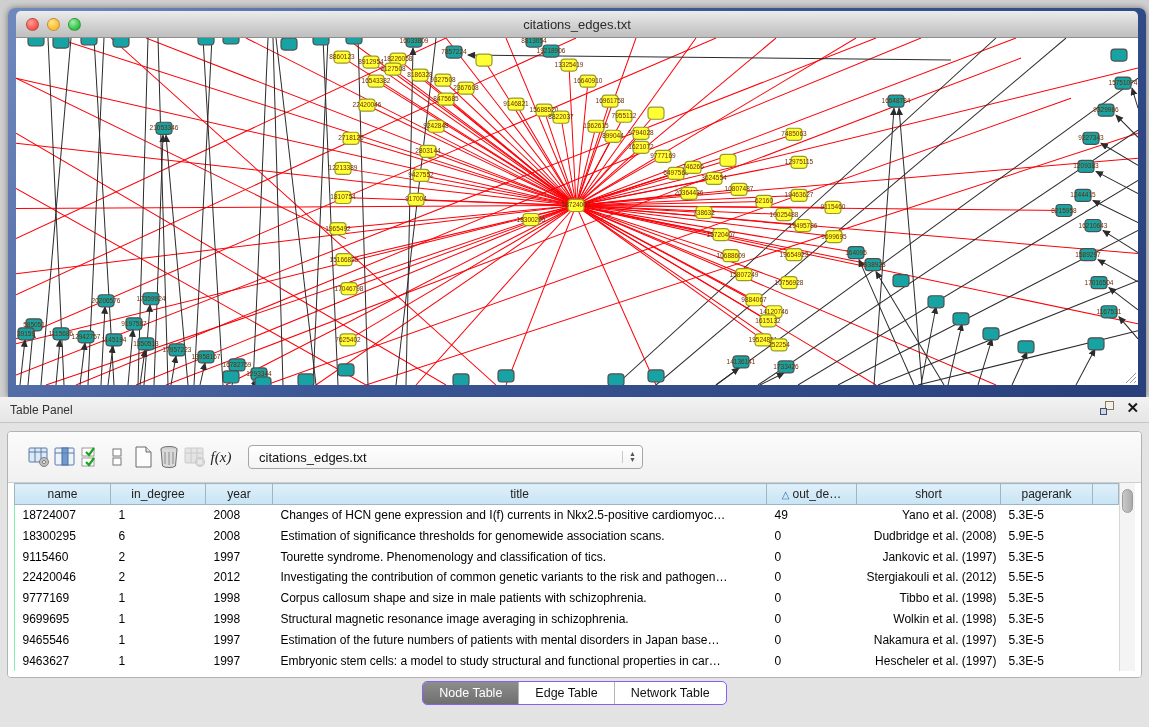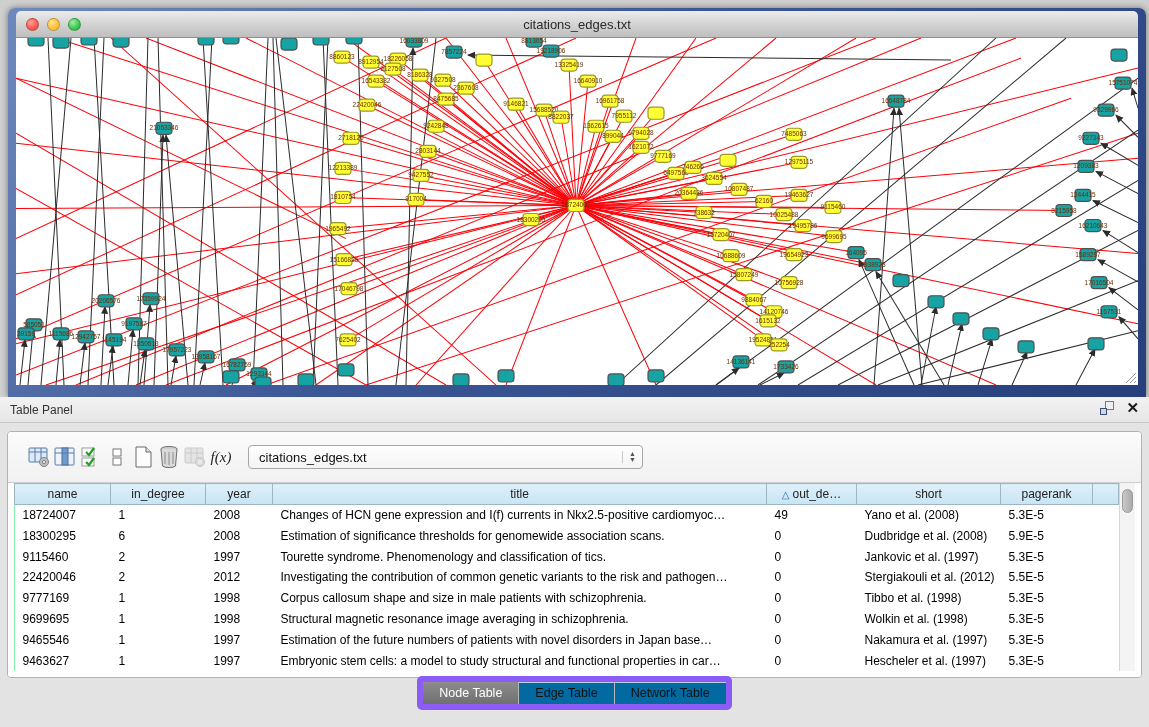--- a/index.html
+++ b/index.html
@@ -52,30 +52,30 @@
   .combo .stepper { display:flex; flex-direction:column; align-items:center; font-size:7px;
                     color:#555; line-height:6px; border-left:1px solid #c9c9c9; padding-left:6px; }
 
   table.dt { border-collapse:collapse; table-layout:fixed; width:1104px; margin-left:6px; background:#86efac; }
   table.dt th { height:21px; background:linear-gradient(#dff0fa,#c8e4f4); border:1px solid #9fb6c2;
                 font-size:12px; font-weight:normal; color:#222; text-align:center; overflow:hidden;
                 white-space:nowrap; }
   table.dt th .sorttri { color:#2d6fb0; font-size:10px; margin-right:3px; }
   table.dt td { height:16px; font-size:12px; color:#000; padding:0 4px 0 8px; overflow:hidden;
                 white-space:nowrap; text-overflow:clip; background:#fff; }
-  td.center { text-align:left; }
+  td.center { text-align:right; }
   .table-wrap { display:flex; background:#fff; border-top:1px solid #cfcfcf; }
   .vscroll { width:16px; height:188px; background:#f4f4f4; border-left:1px solid #d6d6d6; position:relative; }
   .vscroll .thumb { position:absolute; top:6px; left:2px; width:11px; height:24px; border-radius:6px;
                     background:linear-gradient(90deg,#c9c9c9,#ababab); border:1px solid #9a9a9a; }
   .table-pad { height:6px; background:#fff; }
 
   .tabsrow { height:30px; display:flex; align-items:center; justify-content:center; }
-  .seg { display:flex; border:6px solid #8b5cf6; border-radius:5px; overflow:hidden;
-         background:#0369a1; box-shadow:inset 0 1px 0 rgba(255,255,255,.7); }
+  .seg { display:flex; border:1px solid #8b5cf6; border-radius:5px; overflow:hidden;
+         background:#ffffff; box-shadow:inset 0 1px 0 rgba(255,255,255,.7); }
   .seg button { border:none; background:transparent; font-size:12.5px; color:#111;
                 padding:4px 16px; border-right:1px solid #b5b5b5; font-family:inherit; }
   .seg button:last-child { border-right:none; }
   .seg button.sel { background:linear-gradient(#8d8d8d,#6f6f6f); color:#fff; }
 
   .statusbar { flex:1 1 auto; display:flex; align-items:center; justify-content:flex-end;
                padding-right:12px; gap:8px; }
   .statusbar .mem { font-size:11.5px; color:#222; }
   .memdot { width:14px; height:14px; border-radius:50%;
             background:radial-gradient(circle at 35% 30%, #8fe39a,#3aa94a 75%);
@@ -882,21 +882,21 @@
               <td>Structural magnetic resonance image averaging in schizophrenia.</td>
               <td>0</td>
               <td class="center">Wolkin et al. (1998)</td>
               <td>5.3E-5</td>
               <td></td>
             </tr>
             <tr>
               <td>9465546</td>
               <td>1</td>
               <td>1997</td>
-              <td>Estimation of the future numbers of patients with novel disorders in Japan base…</td>
+              <td>Estimation of the future numbers of patients with mental disorders in Japan base…</td>
               <td>0</td>
               <td class="center">Nakamura et al. (1997)</td>
               <td>5.3E-5</td>
               <td></td>
             </tr>
             <tr>
               <td>9463627</td>
               <td>1</td>
               <td>1997</td>
               <td>Embryonic stem cells: a model to study structural and functional properties in car…</td>

